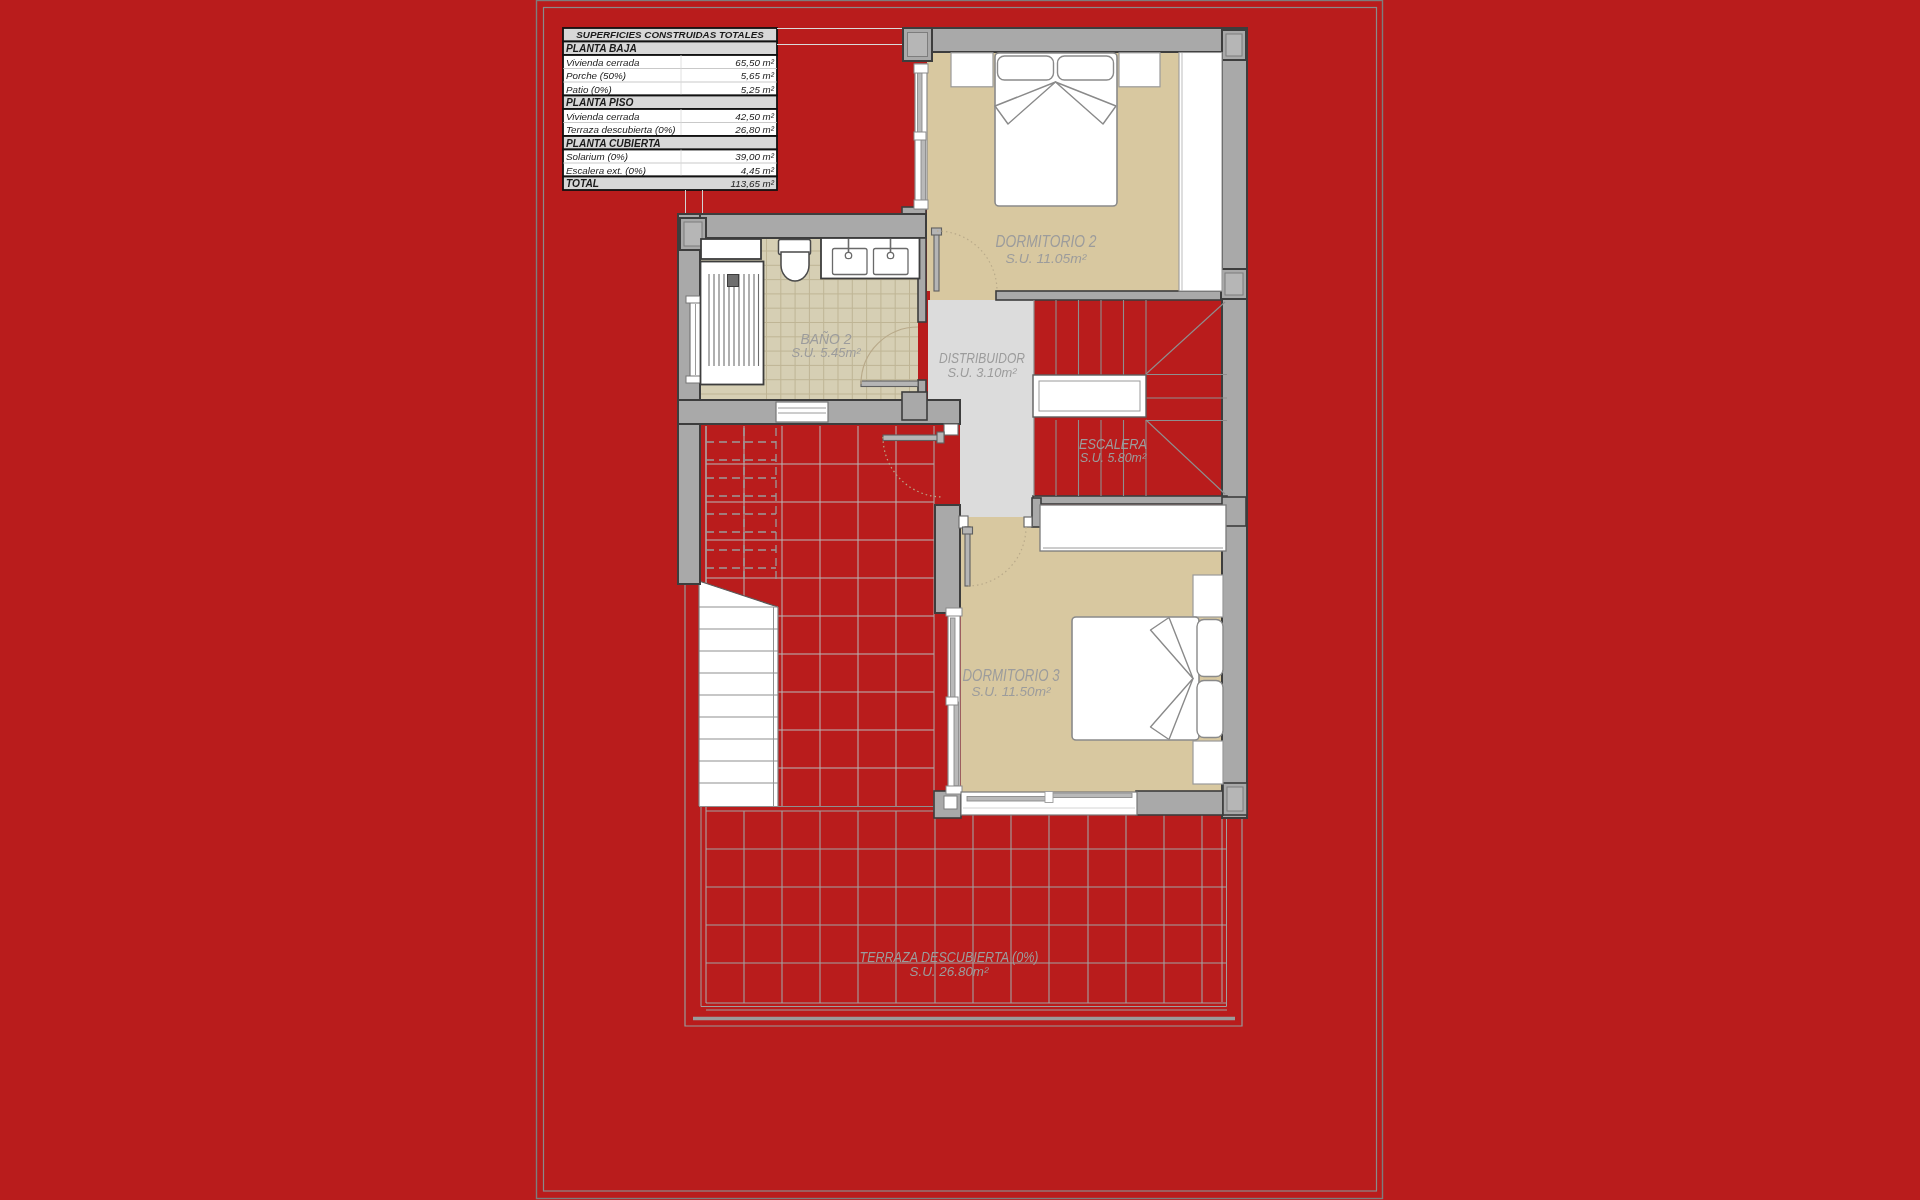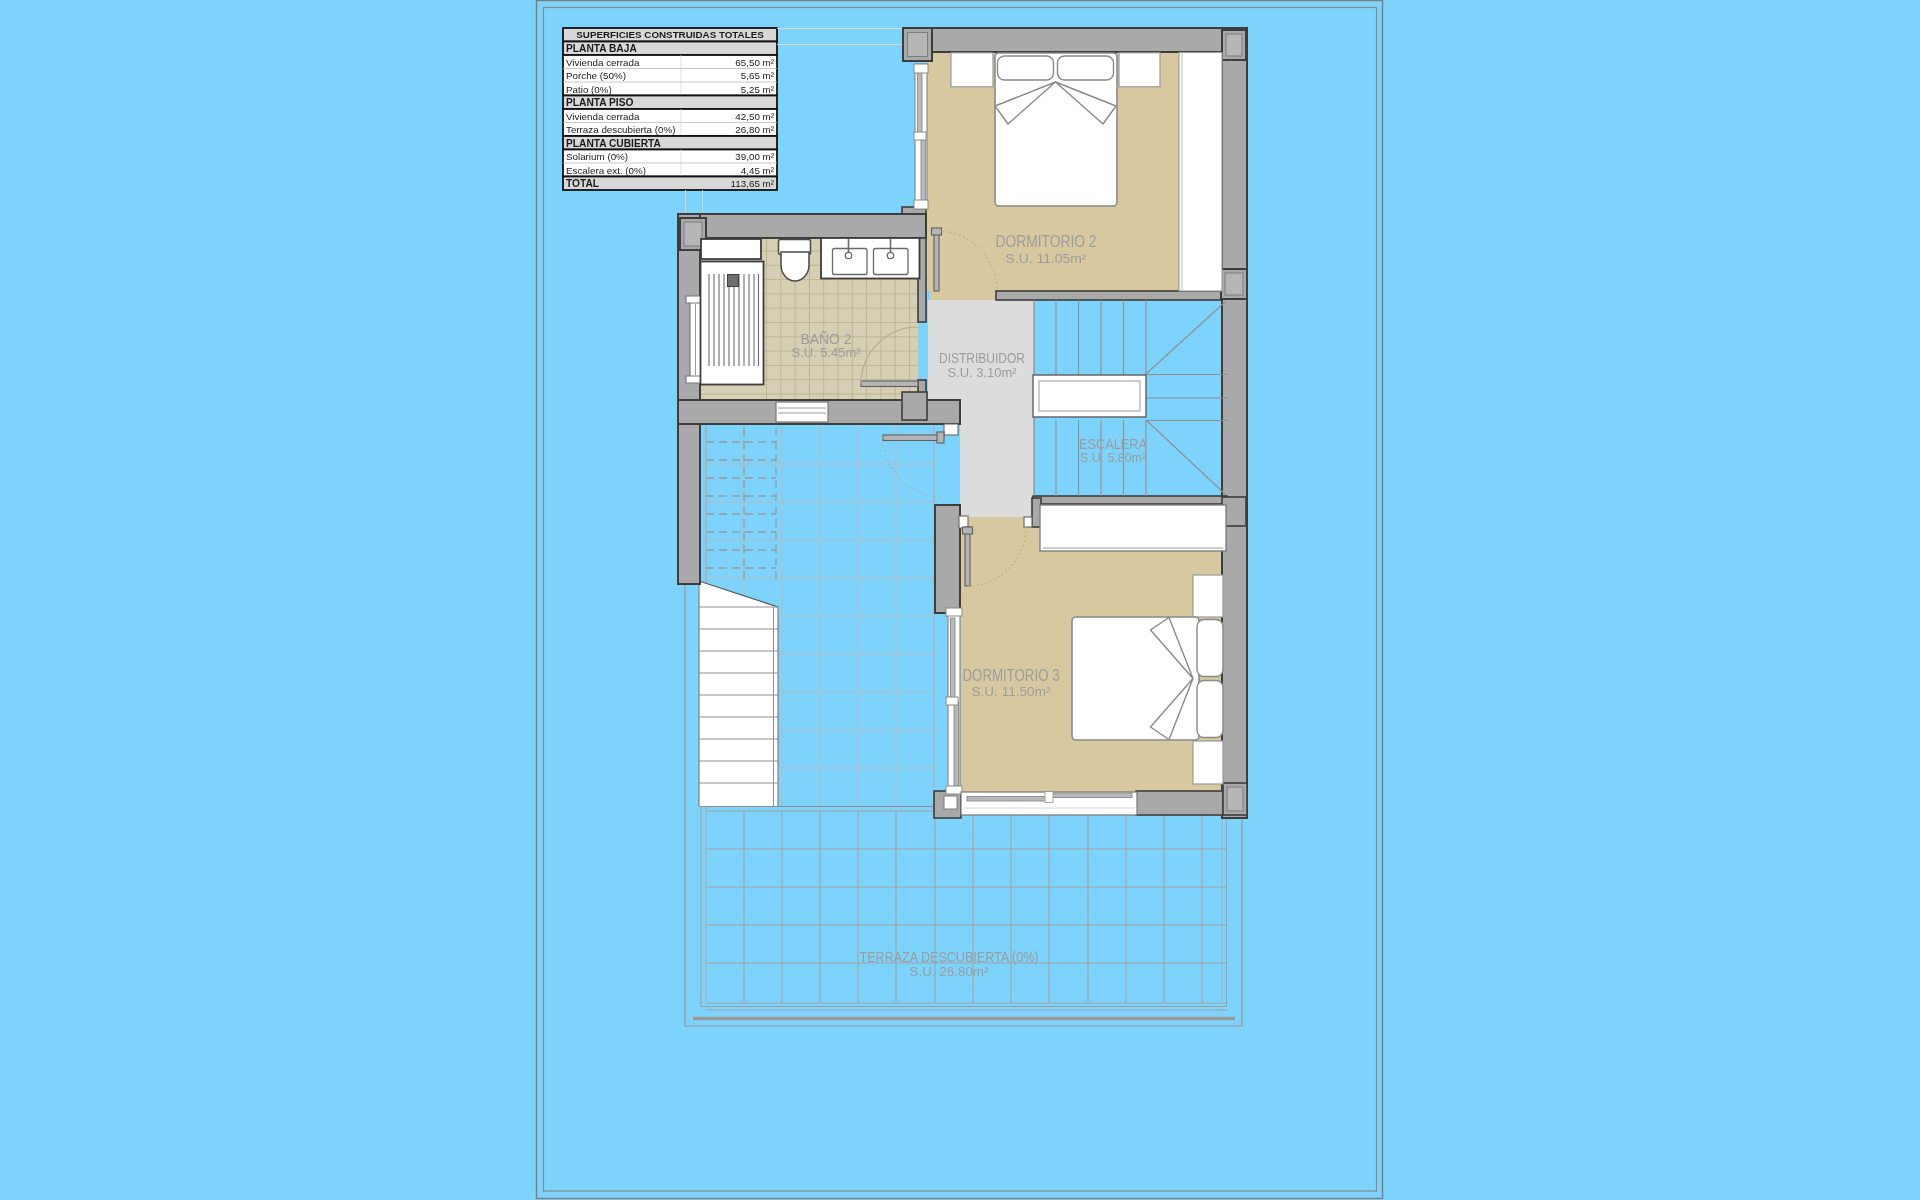--- a/index.html
+++ b/index.html
@@ -1,17 +1,17 @@
 <!DOCTYPE html>
 <html><head>
 <meta charset="utf-8">
 <style>
   html,body{margin:0;padding:0;background:#ffffff;}
-  .page{position:relative;width:1920px;height:1200px;background:#7dd3fc;overflow:hidden;
-        font-family:"Liberation Sans", sans-serif;}
+  .page{position:relative;width:1920px;height:1200px;background:#b91c1c;overflow:hidden;
+        font-family:"Liberation Sans", sans-serif;font-style:italic;}
   svg{position:absolute;left:0;top:0;}
   text{font-family:"Liberation Sans", sans-serif;}
 </style>
 </head>
 <body>
 <div class="page">
 <svg width="1920" height="1200" viewBox="0 0 1920 1200">
 
 <rect x="536.5" y="0.5" width="846" height="1198" fill="none" stroke="#7d7d7d" stroke-width="1.4"></rect>
 

